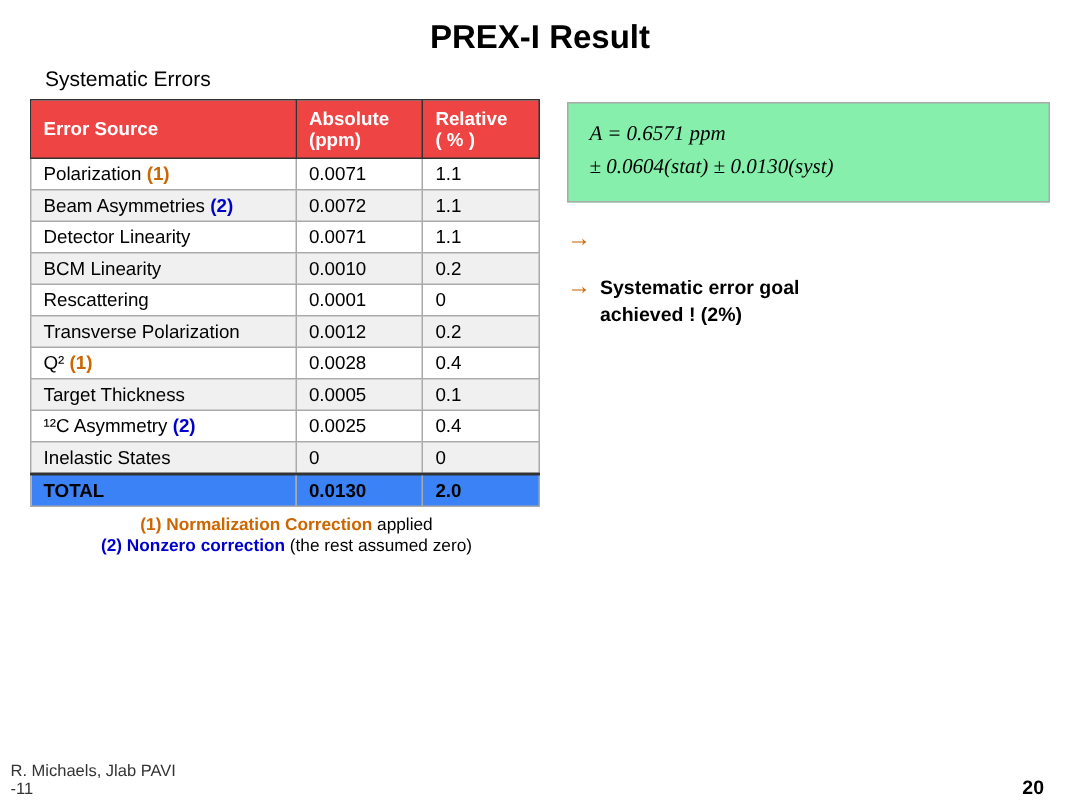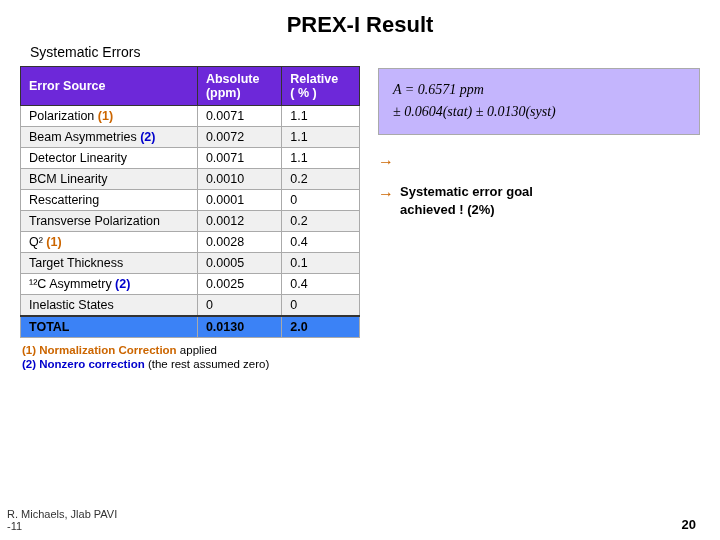--- a/index.html
+++ b/index.html
@@ -41,21 +41,21 @@
       width: 340px;
     }
 
     table.sys-table {
       width: 100%;
       border-collapse: collapse;
       font-size: 12.5px;
     }
 
     table.sys-table th {
-      background: #6d28d9;
+      background: #ef4444;
       color: #fff;
       padding: 5px 8px;
       text-align: left;
       font-weight: bold;
       border: 1px solid #333;
     }
 
     table.sys-table td {
       padding: 3px 8px;
       border: 1px solid #aaa;
@@ -82,33 +82,33 @@
     .highlight-blue {
       color: #0000cc;
       font-weight: bold;
     }
 
     .footnotes {
       margin-top: 6px;
       font-size: 11.5px;
       margin-left: 2px;
     }
-    .footnotes p { margin-bottom: 2px; }
+    .footnotes p { margin-bottom: 2px; text-align: center; }
     .fn-orange { color: #cc6600; font-weight: bold; }
     .fn-blue { color: #0000cc; font-weight: bold; }
 
     .right-panel {
       flex: 1;
       padding-left: 18px;
       padding-top: 2px;
     }
 
     .formula-box {
       border: 1px solid #aaa;
-      background: #c4b5fd;
+      background: #86efac;
       padding: 10px 14px;
       margin-bottom: 16px;
       font-family: 'Times New Roman', serif;
       font-style: italic;
       font-size: 14px;
       line-height: 1.6;
     }
 
     .formula-box .line {
       display: block;

